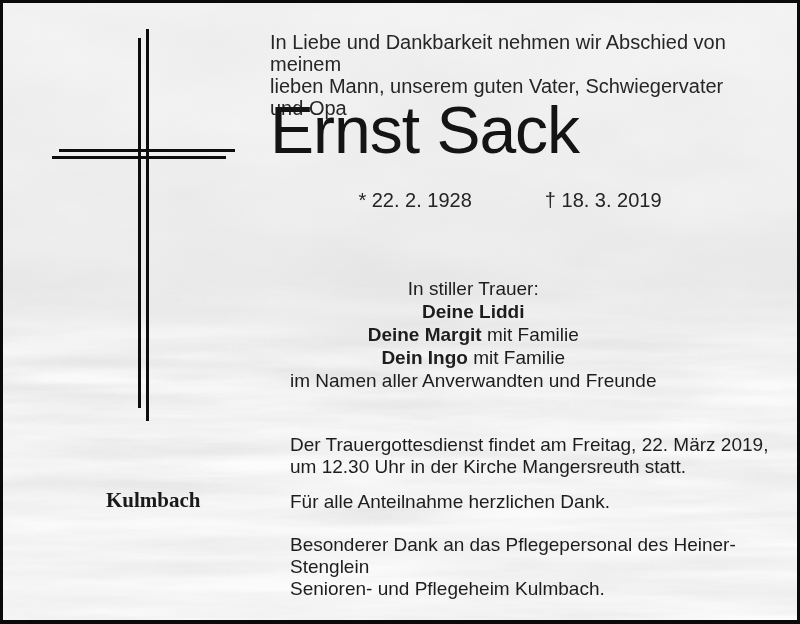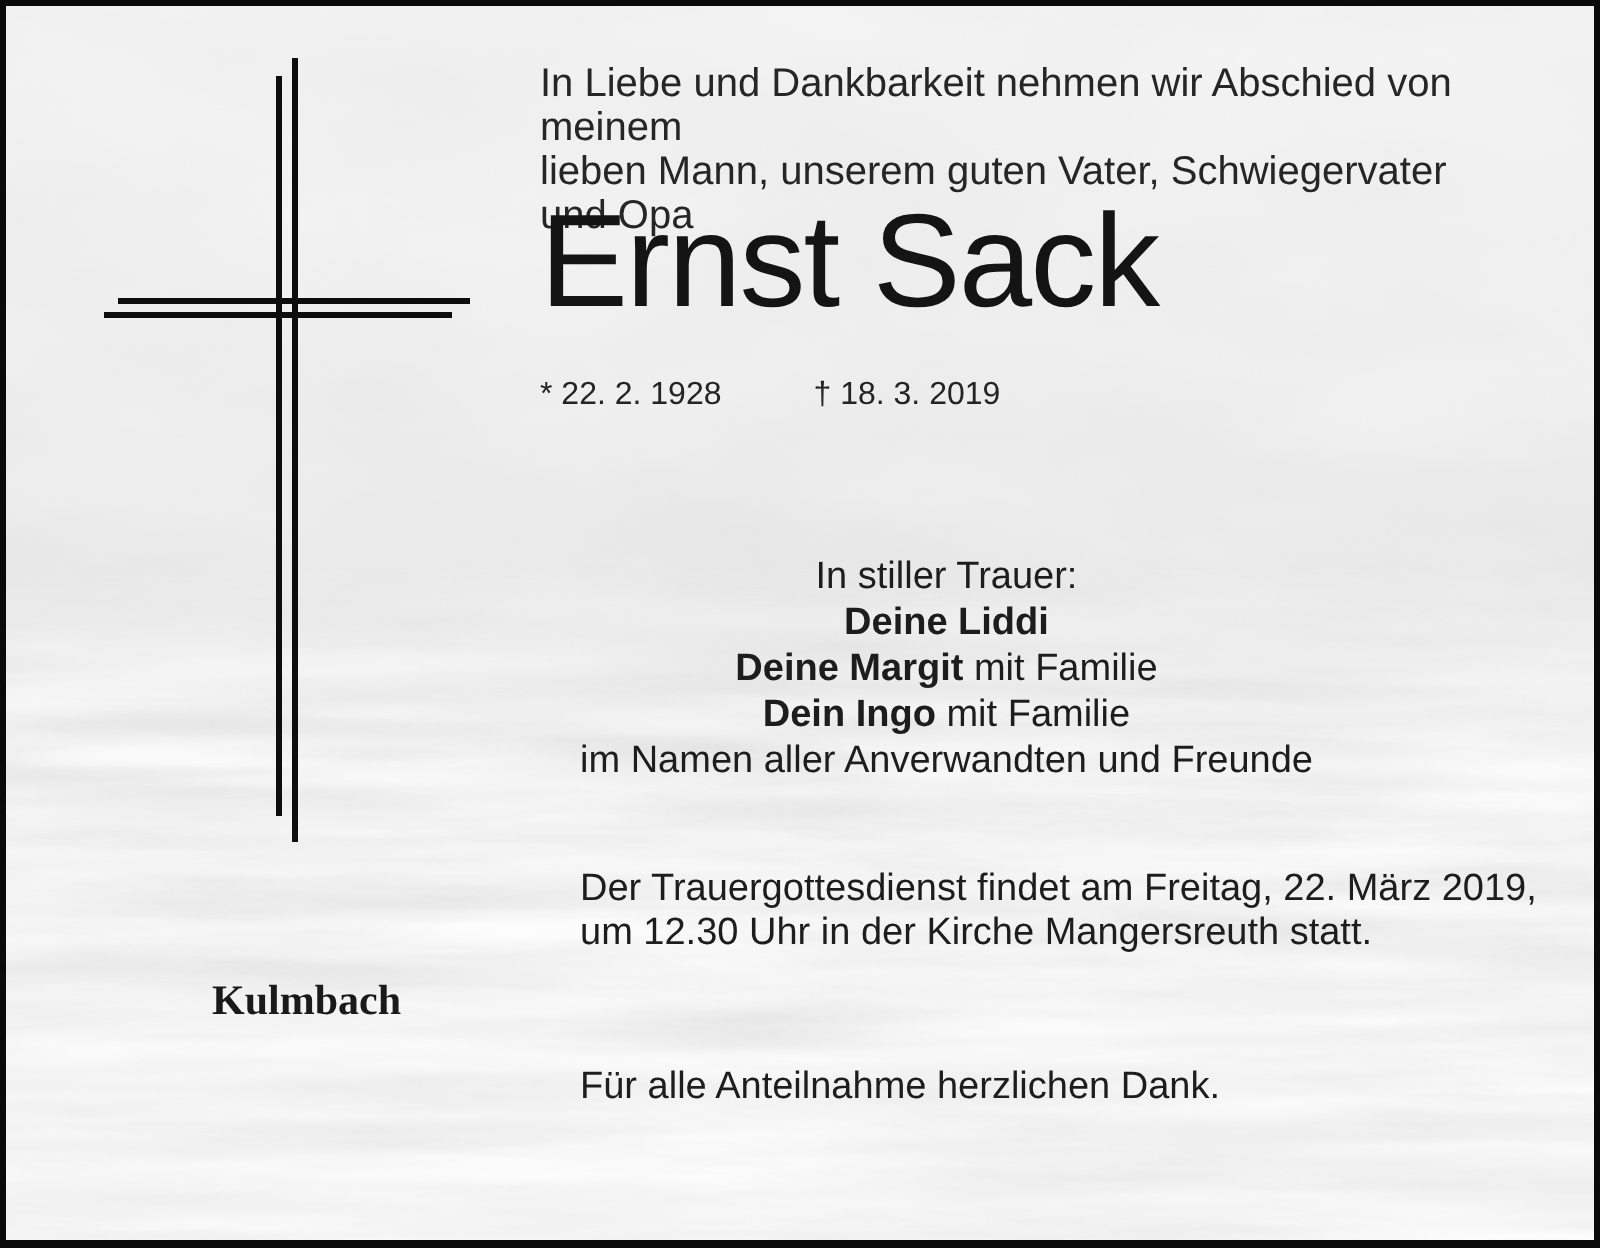--- a/index.html
+++ b/index.html
@@ -23,29 +23,29 @@
   .cross-v-right{left:143px;top:26px;width:3px;height:392px;}
   .cross-h-top   {left:56px;top:146px;width:176px;height:3px;}
   .cross-h-bottom{left:49px;top:153px;width:174px;height:3px;}
 
   .intro{left:267px;top:28px;width:480px;text-align:left;
          font-size:20px;line-height:22px;color:#262626;}
   .name{left:267px;top:92px;width:480px;text-align:left;
         font-size:66px;line-height:70px;font-weight:300;
         letter-spacing:-1px;color:#141414;}
   .dates{left:267px;top:186px;width:480px;display:flex;
-         justify-content:flex-start;gap:46px;font-size:16px;color:#242424;}
+         justify-content:center;gap:73px;font-size:20px;color:#242424;}
 
   .mourning{left:287px;top:274px;font-size:19px;line-height:23px;text-align:center;}
   .mourning .b{font-weight:bold;margin-top:39px;}
 
   .service{left:287px;top:431px;font-size:19px;line-height:22px;}
   .city{left:103px;top:485px;font-family:"Liberation Serif",serif;
         font-weight:bold;font-size:21px;color:#1a1a1a;}
-  .thanks{left:287px;top:488px;font-size:19px;line-height:22px;margin-top:42px;}
+  .thanks{left:287px;top:488px;font-size:19px;line-height:22px;}
   .special{left:287px;top:531px;font-size:19px;line-height:22px;}
 </style>
 </head>
 <body>
 
 <div class="card">
 
   <svg class="bg-svg" width="800" height="624" viewBox="0 0 800 624" preserveAspectRatio="none" aria-hidden="true">
     <defs>
       <filter id="fClouds" x="0%" y="0%" width="100%" height="100%">
@@ -112,14 +112,18 @@
 
   <div class="layer service">
     <div>Der Trauergottesdienst findet am Freitag, 22. März 2019,</div>
     <div>um 12.30 Uhr in der Kirche Mangersreuth statt.</div>
   </div>
 
   <div class="layer city">Kulmbach</div>
 
   <div class="layer thanks">Für alle Anteilnahme herzlichen Dank.</div>
 
+  <div class="layer special">
+    <div>Besonderer Dank an das Pflegepersonal des Heiner-Stenglein</div>
+    <div>Senioren- und Pflegeheim Kulmbach.</div>
+  </div>
 
 </div>
 
 </body></html>

